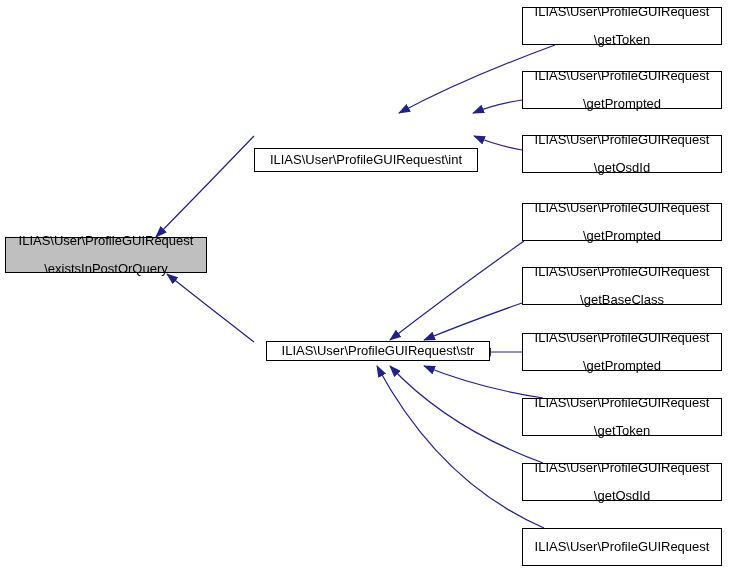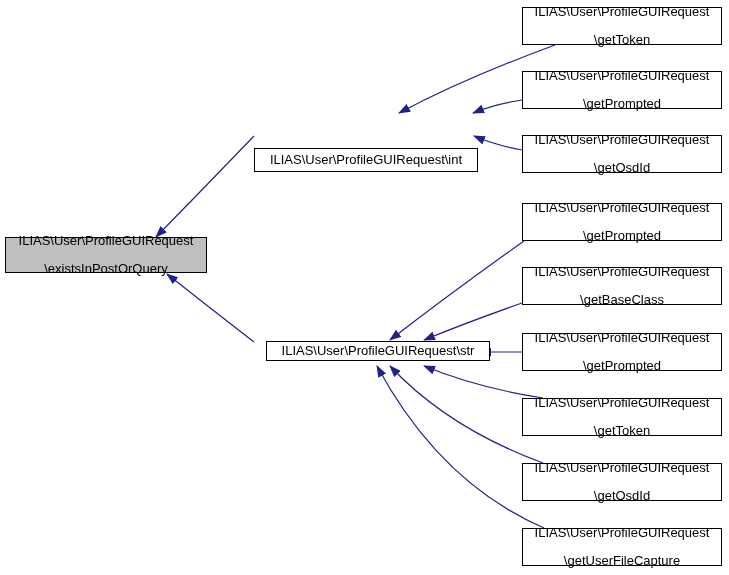--- a/index.html
+++ b/index.html
@@ -125,16 +125,15 @@
     <span>\getToken</span>
   </div>
 
   <div class="node n10">
     <span>ILIAS\User\ProfileGUIRequest</span>
     <span>\getOsdId</span>
   </div>
 
   <div class="node n11">
     <span>ILIAS\User\ProfileGUIRequest</span>
-    <span>\getUserFileCapture</span>
   </div>
 
 </div>
 
 </body></html>

